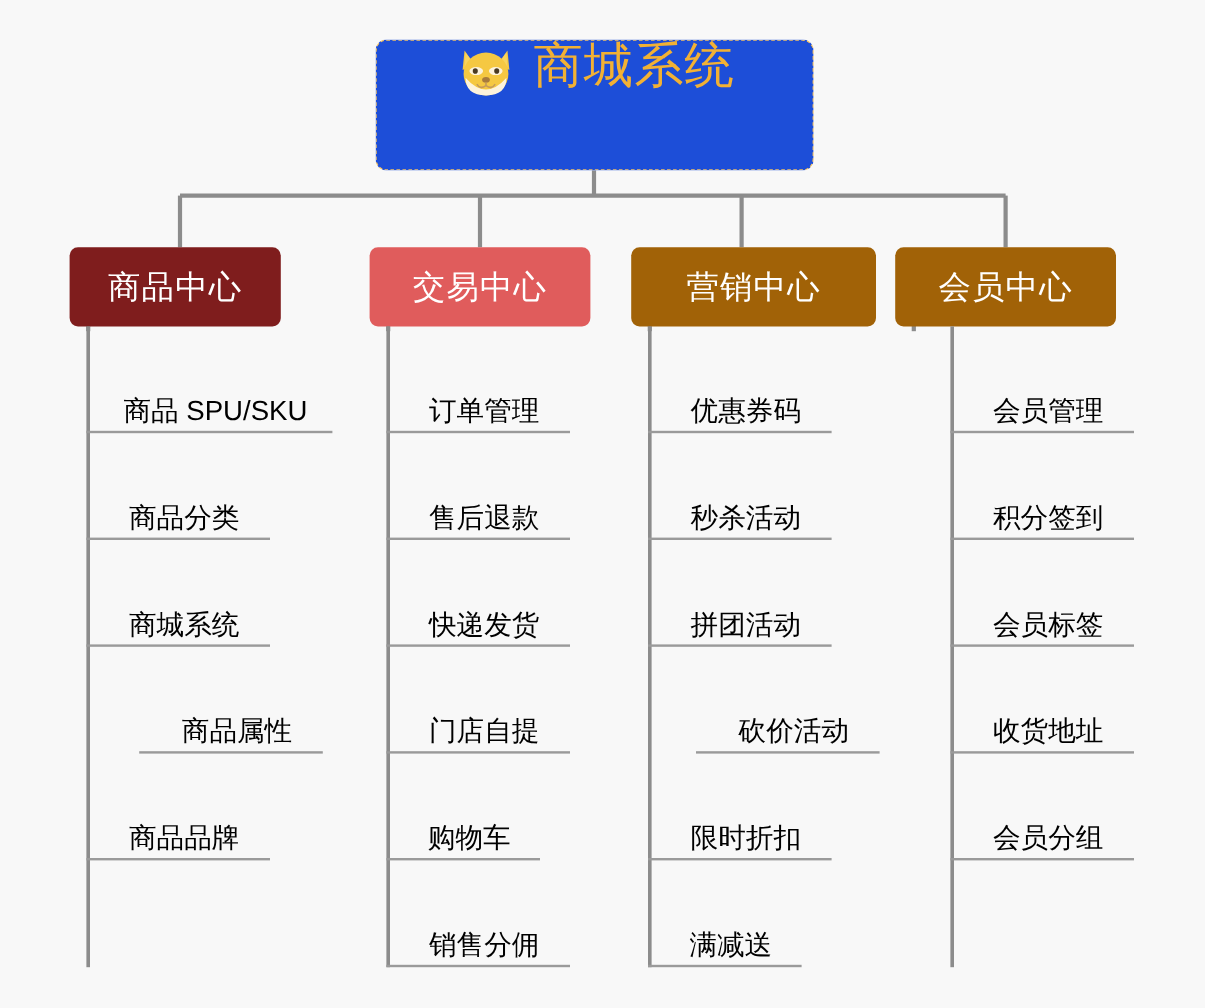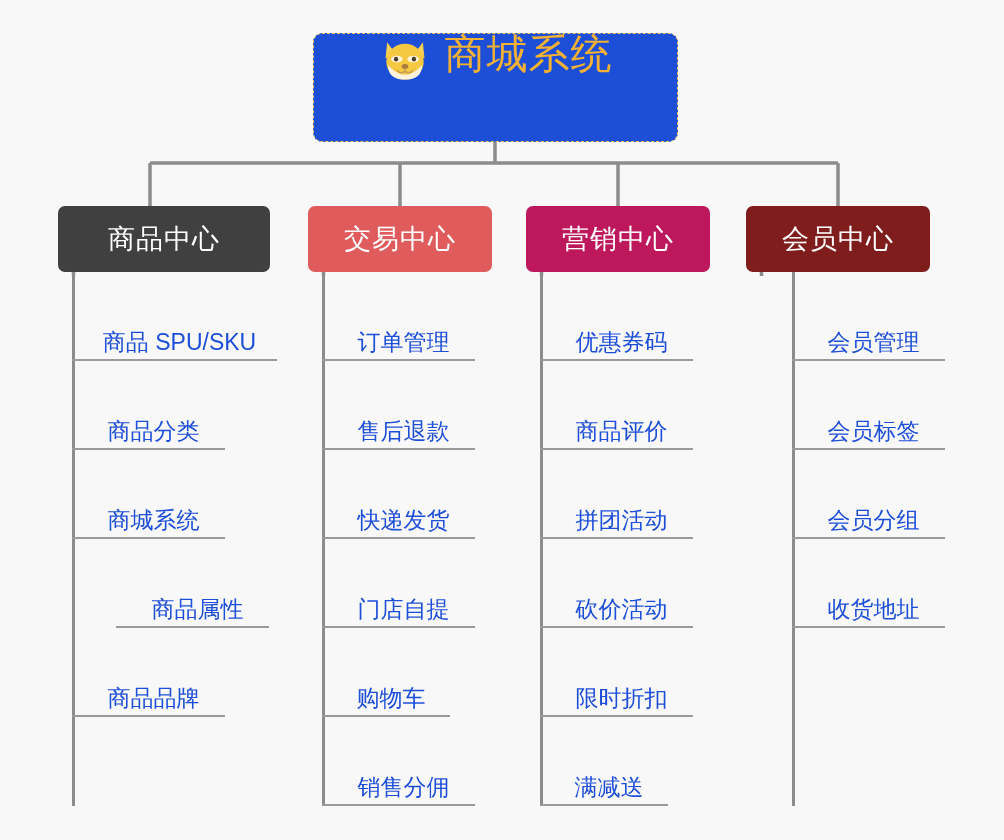--- a/index.html
+++ b/index.html
@@ -92,21 +92,21 @@
     position: relative;
     box-sizing: border-box;
     height: 89px;
     display: flex;
     align-items: flex-end;
     justify-content: center;
     padding-bottom: 6px;
   }
   .leaf-label {
     font-size: 23px;
-    color: #1d4ed8;
+    color: #000000;
     white-space: nowrap;
     line-height: 1.1;
     padding: 0 4px;
   }
   .leaf-underline {
     position: absolute;
     left: 0;
     bottom: 0;
     height: 2px;
     background: #9a9a9a;
@@ -153,21 +153,21 @@
       <ellipse cx="21" cy="31" rx="2.6" ry="2.9" fill="#4a3a22"></ellipse>
       <ellipse cx="43" cy="31" rx="2.6" ry="2.9" fill="#4a3a22"></ellipse>
       <ellipse cx="32" cy="40" rx="4" ry="3" fill="#a87b3c"></ellipse>
       <path d="M32 43 L32 46 M32 46 Q26 50 23 45 M32 46 Q38 50 41 45" stroke="#c49a5a" stroke-width="1.6" fill="none" stroke-linecap="round"></path>
     </svg>
     <span class="root-title">商城系统</span>
   </div>
 
   <div id="columns-host">
       <div class="column" style="left: 58px;">
-        <div class="cat-header" style="width: 212px; background: #404040;">
+        <div class="cat-header" style="width: 176px; background: #7f1d1d;">
           <span>商品中心</span>
         </div>
         <div class="leaf-list" style="left: 14px;">
           <div class="trunk" style="height: 534px; background: rgb(140, 140, 140);"></div>
           <div class="leaf" style="width: 215px;">
             <span class="leaf-label">商品 SPU/SKU</span>
             <div class="leaf-underline" style="width: 205px; background: rgb(154, 154, 154);"></div>
           </div>
           <div class="leaf" style="width: 163px;">
             <span class="leaf-label">商品分类</span>
@@ -213,70 +213,74 @@
             <span class="leaf-label">购物车</span>
             <div class="leaf-underline" style="width: 128px; background: rgb(154, 154, 154);"></div>
           </div>
           <div class="leaf" style="width: 163px;">
             <span class="leaf-label">销售分佣</span>
             <div class="leaf-underline" style="width: 153px; background: rgb(154, 154, 154);"></div>
           </div>
         </div>
       </div>
       <div class="column" style="left: 526px;">
-        <div class="cat-header" style="width: 184px; background: #be185d;">
+        <div class="cat-header" style="width: 204px; background: #a16207;">
           <span>营销中心</span>
         </div>
         <div class="leaf-list" style="left: 14px;">
           <div class="trunk" style="height: 534px; background: rgb(140, 140, 140);"></div>
           <div class="leaf" style="width: 163px; text-align: center;">
             <span class="leaf-label">优惠券码</span>
             <div class="leaf-underline" style="width: 153px; background: rgb(154, 154, 154);"></div>
           </div>
           <div class="leaf" style="width: 163px;">
-            <span class="leaf-label">商品评价</span>
+            <span class="leaf-label">秒杀活动</span>
             <div class="leaf-underline" style="width: 153px; background: rgb(154, 154, 154);"></div>
           </div>
           <div class="leaf" style="width: 163px;">
             <span class="leaf-label">拼团活动</span>
             <div class="leaf-underline" style="width: 153px; background: rgb(154, 154, 154);"></div>
           </div>
-          <div class="leaf" style="width: 163px;">
+          <div class="leaf" style="width: 163px; margin-left: 40px;">
             <span class="leaf-label">砍价活动</span>
             <div class="leaf-underline" style="width: 153px; background: rgb(154, 154, 154);"></div>
           </div>
           <div class="leaf" style="width: 163px;">
             <span class="leaf-label">限时折扣</span>
             <div class="leaf-underline" style="width: 153px; background: rgb(154, 154, 154);"></div>
           </div>
           <div class="leaf" style="width: 138px;">
             <span class="leaf-label">满减送</span>
             <div class="leaf-underline" style="width: 128px; background: rgb(154, 154, 154);"></div>
           </div>
         </div>
       </div>
       <div class="column" style="left: 746px;">
-        <div class="cat-header" style="width: 184px; background: #7f1d1d;">
+        <div class="cat-header" style="width: 184px; background: #a16207;">
           <span>会员中心</span>
         </div>
         <div class="leaf-list" style="left: 14px; margin-left: 32px;">
           <div class="trunk" style="height: 534px; background: rgb(140, 140, 140);"></div>
           <div class="leaf" style="width: 163px;">
             <span class="leaf-label">会员管理</span>
             <div class="leaf-underline" style="width: 153px; background: rgb(154, 154, 154);"></div>
           </div>
           <div class="leaf" style="width: 163px;">
+            <span class="leaf-label">积分签到</span>
+            <div class="leaf-underline" style="width: 153px; background: rgb(154, 154, 154);"></div>
+          </div>
+          <div class="leaf" style="width: 163px;">
             <span class="leaf-label">会员标签</span>
             <div class="leaf-underline" style="width: 153px; background: rgb(154, 154, 154);"></div>
           </div>
           <div class="leaf" style="width: 163px;">
+            <span class="leaf-label">收货地址</span>
+            <div class="leaf-underline" style="width: 153px; background: rgb(154, 154, 154);"></div>
+          </div>
+          <div class="leaf" style="width: 163px;">
             <span class="leaf-label">会员分组</span>
             <div class="leaf-underline" style="width: 153px; background: rgb(154, 154, 154);"></div>
           </div>
-          <div class="leaf" style="width: 163px;">
-            <span class="leaf-label">收货地址</span>
-            <div class="leaf-underline" style="width: 153px; background: rgb(154, 154, 154);"></div>
-          </div>
         </div>
       </div>
     </div>
 
 </div>
 
 </body></html>

